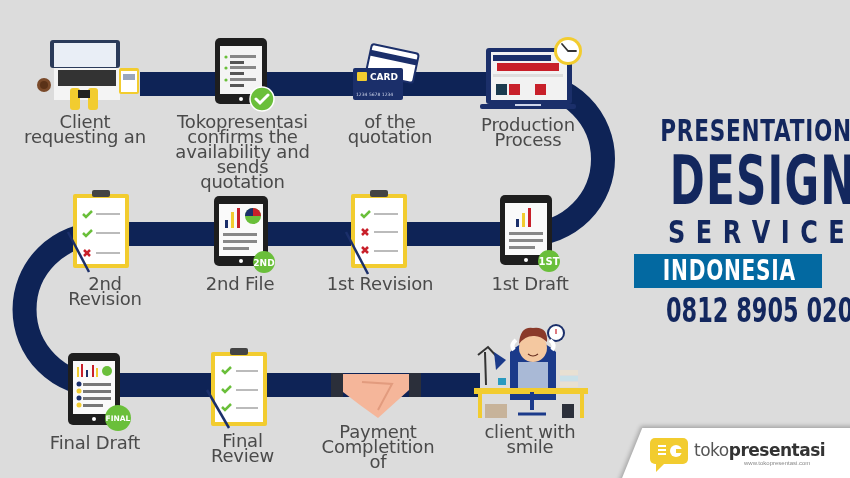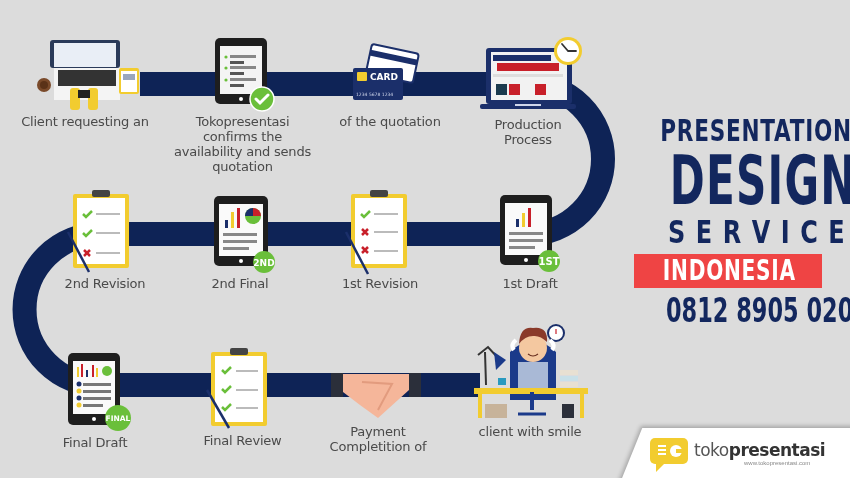--- a/index.html
+++ b/index.html
@@ -1,23 +1,23 @@
 <!DOCTYPE html>
 <html><head>
 <meta charset="utf-8">
 <style>
   html,body{margin:0;padding:0;}
   body{width:850px;height:478px;overflow:hidden;background:#dcdcdc;font-family:"Liberation Sans",sans-serif;position:relative;}
   #canvas{position:absolute;left:0;top:0;width:850px;height:478px;}
-  .label{position:absolute;text-align:center;color:#4a4a4a;font-size:13px;line-height:15px;font-family:"DejaVu Sans",sans-serif;letter-spacing:-0.2px;}
+  .label{position:absolute;text-align:center;color:#4a4a4a;font-size:18px;line-height:15px;font-family:"DejaVu Sans",sans-serif;letter-spacing:-0.2px;}
   .title-block{position:absolute;left:634px;top:114px;width:188px;color:#13275e;font-family:"DejaVu Sans",sans-serif;font-weight:bold;text-align:right;}
   .t1{font-size:30px;line-height:34px;transform:scaleX(0.72);transform-origin:center;white-space:nowrap;letter-spacing:1px;}
   .t2{font-size:68px;line-height:66px;transform:scaleX(0.62);transform-origin:center;white-space:nowrap;letter-spacing:2px;}
   .t3{font-size:32px;line-height:36px;transform:scaleX(0.75);transform-origin:center;white-space:nowrap;letter-spacing:14px;margin-left:12px;}
-  .t4{background:#ef4444;color:#fff;font-size:28px;line-height:34px;height:34px;overflow:hidden;margin-top:4px;}
+  .t4{background:#0369a1;color:#fff;font-size:28px;line-height:34px;height:34px;overflow:hidden;margin-top:4px;}
   .t4 span{display:inline-block;transform:scaleX(0.72);white-space:nowrap;letter-spacing:1px;}
   .t5{font-size:34px;line-height:44px;transform:scaleX(0.66);transform-origin:center;white-space:nowrap;letter-spacing:0px;}
   .logo-box{position:absolute;left:618px;top:428px;width:240px;height:60px;background:#fff;transform:skewX(-22deg);transform-origin:bottom left;box-shadow:-2px -2px 4px rgba(0,0,0,0.25);}
   .logo-content{position:absolute;left:648px;top:434px;width:200px;height:44px;}
   .logo-text{position:absolute;left:46px;top:6px;font-size:17px;color:#555;font-family:"DejaVu Sans",sans-serif;letter-spacing:-0.5px;white-space:nowrap;}
   .logo-text b{color:#333;}
   .logo-url{position:absolute;left:96px;top:26px;font-size:6px;color:#888;white-space:nowrap;}
 </style>
 </head>
 <body>
@@ -230,21 +230,21 @@
   <div>Production</div>
   <div>Process</div>
 </div>
 <div class="label" style="left:480px;top:276px;width:100px;">
   <div>1st Draft</div>
 </div>
 <div class="label" style="left:325px;top:276px;width:110px;">
   <div>1st Revision</div>
 </div>
 <div class="label" style="left:190px;top:276px;width:100px;">
-  <div>2nd Final</div>
+  <div>2nd File</div>
 </div>
 <div class="label" style="left:50px;top:276px;width:110px;">
   <div>2nd Revision</div>
 </div>
 <div class="label" style="left:45px;top:435px;width:100px;">
   <div>Final Draft</div>
 </div>
 <div class="label" style="left:190px;top:433px;width:105px;">
   <div>Final Review</div>
 </div>

